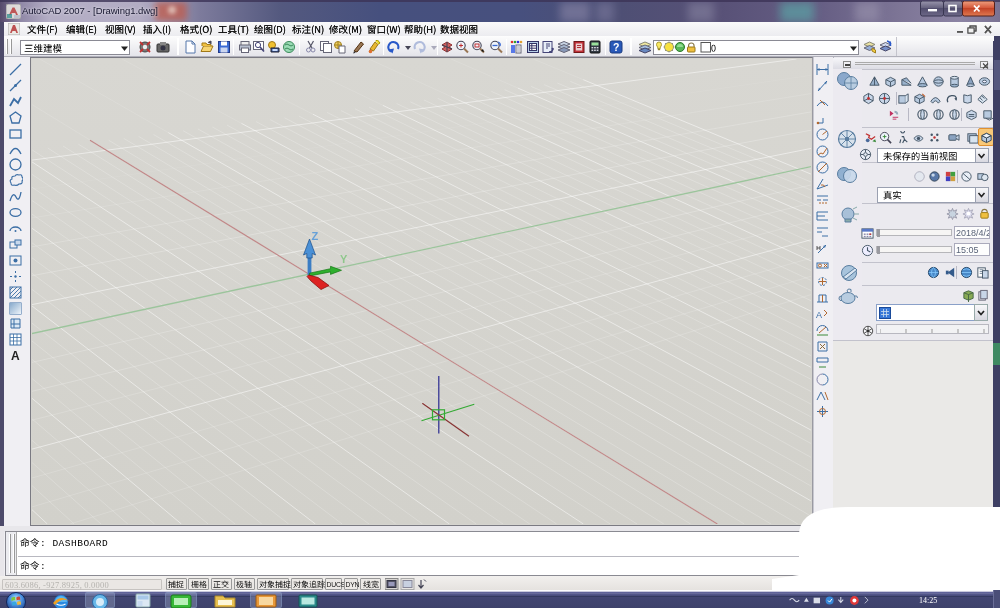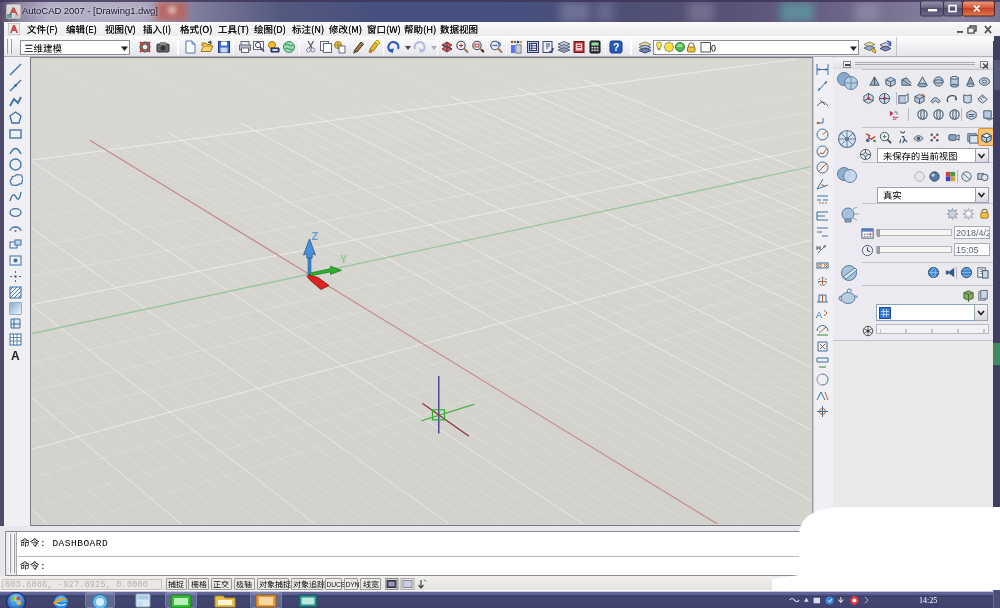--- a/index.html
+++ b/index.html
@@ -943,21 +943,21 @@
 <svg style="position:absolute;left:18px;top:535.7px" width="24" height="14" viewBox="-2 -10.29 24 14">
     <path d="M4.9 -8.3C4 -7 2.1 -5.8 0.3 -5.3C0.5 -5.1 0.7 -4.8 0.8 -4.6C1.5 -4.8 2.2 -5.2 2.9 -5.6V-5H6.8V-5.6C7.5 -5.2 8.2 -4.9 8.9 -4.6C9.1 -4.9 9.3 -5.2 9.5 -5.4C7.9 -5.7 6.3 -6.7 5.4 -7.7L5.5 -7.9ZM3 -5.6C3.7 -6.1 4.4 -6.6 4.9 -7.2C5.4 -6.6 6.1 -6.1 6.8 -5.6ZM1.3 -4.2V0H1.9V-0.8H4.2V-4.2ZM1.9 -3.5H3.5V-1.5H1.9ZM5.3 -4.2V0.8H6V-3.5H7.9V-1.4C7.9 -1.3 7.8 -1.2 7.7 -1.2C7.6 -1.2 7.1 -1.2 6.5 -1.2C6.6 -1 6.7 -0.8 6.8 -0.6C7.5 -0.6 8 -0.6 8.2 -0.7C8.5 -0.8 8.6 -1 8.6 -1.4V-4.2Z M13.7 -5.5C14.3 -5 14.9 -4.4 15.2 -4L15.8 -4.4C15.5 -4.8 14.8 -5.5 14.2 -5.9ZM11.4 -3.7V-3H16.8C16.2 -2.4 15.5 -1.7 14.8 -1.1C14.3 -1.4 13.8 -1.7 13.3 -2L12.8 -1.5C13.9 -0.8 15.3 0.2 16 0.8L16.5 0.2C16.3 -0 15.9 -0.3 15.4 -0.6C16.4 -1.6 17.5 -2.6 18.2 -3.4L17.6 -3.8L17.5 -3.7ZM14.8 -8.3C13.8 -6.9 11.9 -5.6 10.1 -4.8C10.3 -4.6 10.6 -4.4 10.7 -4.2C12.1 -4.9 13.6 -5.9 14.7 -7.1C15.8 -5.9 17.5 -4.8 18.8 -4.2C18.9 -4.4 19.2 -4.7 19.3 -4.9C18 -5.4 16.2 -6.5 15.2 -7.6L15.5 -7.9Z" fill="#000"></path>
   </svg>
 <div style="position:absolute;left:40px;top:538px;font-family:Liberation Mono,monospace;font-size:9.5px;color:#000"><span style="letter-spacing:0.5px">: DASHBOARD</span></div>
 <svg style="position:absolute;left:18px;top:558.7px" width="24" height="14" viewBox="-2 -10.29 24 14">
     <path d="M4.9 -8.3C4 -7 2.1 -5.8 0.3 -5.3C0.5 -5.1 0.7 -4.8 0.8 -4.6C1.5 -4.8 2.2 -5.2 2.9 -5.6V-5H6.8V-5.6C7.5 -5.2 8.2 -4.9 8.9 -4.6C9.1 -4.9 9.3 -5.2 9.5 -5.4C7.9 -5.7 6.3 -6.7 5.4 -7.7L5.5 -7.9ZM3 -5.6C3.7 -6.1 4.4 -6.6 4.9 -7.2C5.4 -6.6 6.1 -6.1 6.8 -5.6ZM1.3 -4.2V0H1.9V-0.8H4.2V-4.2ZM1.9 -3.5H3.5V-1.5H1.9ZM5.3 -4.2V0.8H6V-3.5H7.9V-1.4C7.9 -1.3 7.8 -1.2 7.7 -1.2C7.6 -1.2 7.1 -1.2 6.5 -1.2C6.6 -1 6.7 -0.8 6.8 -0.6C7.5 -0.6 8 -0.6 8.2 -0.7C8.5 -0.8 8.6 -1 8.6 -1.4V-4.2Z M13.7 -5.5C14.3 -5 14.9 -4.4 15.2 -4L15.8 -4.4C15.5 -4.8 14.8 -5.5 14.2 -5.9ZM11.4 -3.7V-3H16.8C16.2 -2.4 15.5 -1.7 14.8 -1.1C14.3 -1.4 13.8 -1.7 13.3 -2L12.8 -1.5C13.9 -0.8 15.3 0.2 16 0.8L16.5 0.2C16.3 -0 15.9 -0.3 15.4 -0.6C16.4 -1.6 17.5 -2.6 18.2 -3.4L17.6 -3.8L17.5 -3.7ZM14.8 -8.3C13.8 -6.9 11.9 -5.6 10.1 -4.8C10.3 -4.6 10.6 -4.4 10.7 -4.2C12.1 -4.9 13.6 -5.9 14.7 -7.1C15.8 -5.9 17.5 -4.8 18.8 -4.2C18.9 -4.4 19.2 -4.7 19.3 -4.9C18 -5.4 16.2 -6.5 15.2 -7.6L15.5 -7.9Z" fill="#000"></path>
   </svg>
 <div style="position:absolute;left:40px;top:561px;font-family:Liberation Mono,monospace;font-size:9.5px;color:#000">:</div>
 <div style="position:absolute;left:0;top:576px;width:1000px;height:14px;background:linear-gradient(180deg,#f2f0ee,#e5e2df)"></div>
 <div style="position:absolute;left:2px;top:578.5px;width:160px;height:11.5px;background:#eae7e4;border:1px solid #c6c3c0;border-radius:1px"></div>
-<div style="position:absolute;left:5px;top:580px;width:150px;height:9px;font-size:8.5px;color:#b4b2ae;letter-spacing:0.2px;font-family:Liberation Mono, monospace;white-space:nowrap">603.6086, -927.8925, 0.0000</div>
+<div style="position:absolute;left:5px;top:580px;width:150px;height:9px;font-size:8.5px;color:#b4b2ae;letter-spacing:0.2px;font-family:Liberation Serif, serif;white-space:nowrap">603.6086, -927.8925, 0.0000</div>
 <div style="position:absolute;left:165.5px;top:578px;width:21px;height:11.5px;background:#ece9e6;border:1px solid #999;border-radius:1px"></div>
 <svg style="position:absolute;left:166.0px;top:579.1px" width="20" height="11" viewBox="-2 -8.40 20 11">
     <path d="M5.9 -6.3C6.3 -6 6.8 -5.7 7.1 -5.5H5.5V-6.7H5V-5.5H3V-5H5V-4.2H3.2V0.6H3.8V-1H5V0.6H5.5V-1H6.8V0C6.8 0.1 6.8 0.2 6.7 0.2C6.6 0.2 6.3 0.2 6 0.2C6 0.3 6.1 0.5 6.1 0.6C6.6 0.6 7 0.6 7.2 0.6C7.4 0.5 7.4 0.3 7.4 0V-4.2H5.5V-5H7.6V-5.5H7.2L7.4 -5.9C7.1 -6.1 6.6 -6.4 6.2 -6.6ZM6.8 -3.7V-2.9H5.5V-3.7ZM5 -3.7V-2.9H3.8V-3.7ZM3.8 -2.4H5V-1.5H3.8ZM6.8 -2.4V-1.5H5.5V-2.4ZM1.4 -6.7V-5.1H0.3V-4.5H1.4V-2.8C1 -2.7 0.6 -2.6 0.2 -2.5L0.4 -1.9L1.4 -2.2V-0.1C1.4 0.1 1.4 0.1 1.3 0.1C1.2 0.1 0.9 0.1 0.5 0.1C0.6 0.3 0.7 0.5 0.7 0.6C1.2 0.6 1.5 0.6 1.7 0.5C2 0.4 2 0.3 2 -0.1V-2.4L3 -2.7L2.9 -3.2L2 -3V-4.5H2.9V-5.1H2V-6.7Z M11.9 -5.8H14.6V-4.2H11.9ZM9.3 -6.7V-5.1H8.3V-4.5H9.3V-2.8L8.2 -2.4L8.4 -1.9L9.3 -2.2V-0.1C9.3 0 9.3 0.1 9.2 0.1C9.1 0.1 8.8 0.1 8.4 0.1C8.5 0.2 8.6 0.5 8.6 0.6C9.1 0.6 9.4 0.6 9.6 0.5C9.8 0.4 9.9 0.2 9.9 -0.1V-2.4L10.9 -2.7L10.8 -3.2L9.9 -2.9V-4.5H10.8V-5.1H9.9V-6.7ZM11.4 -6.3V-3.7H13V-0.2C12.5 -0.5 12.1 -0.8 11.9 -1.6C12 -2 12 -2.4 12 -2.8L11.5 -2.8C11.4 -1.5 11.1 -0.4 10.3 0.3C10.4 0.3 10.6 0.5 10.7 0.6C11.2 0.2 11.5 -0.3 11.7 -0.9C12.2 0.3 13.1 0.5 14.3 0.5H15.6C15.6 0.3 15.7 0.1 15.8 -0C15.5 -0 14.5 -0 14.3 -0C14 -0 13.8 -0 13.5 -0.1V-1.9H15.4V-2.5H13.5V-3.7H15.1V-6.3Z" fill="#111"></path>
   </svg>
 <div style="position:absolute;left:188px;top:578px;width:21px;height:11.5px;background:#ece9e6;border:1px solid #999;border-radius:1px"></div>
 <svg style="position:absolute;left:188.5px;top:579.1px" width="20" height="11" viewBox="-2 -8.40 20 11">
     <path d="M5.4 -6.4V-3.5H4.8V-6.4H3.1V-3.5H2.7V-3H3.1C3.1 -1.9 3 -0.6 2.4 0.4C2.5 0.4 2.7 0.6 2.8 0.7C3.4 -0.4 3.6 -1.8 3.6 -3H4.3V-0.1C4.3 0 4.3 0 4.2 0C4.2 0 3.9 0 3.7 0C3.8 0.2 3.8 0.4 3.9 0.5C4.2 0.5 4.5 0.5 4.6 0.4C4.8 0.4 4.8 0.2 4.8 -0.1V-3H5.4V-2.9C5.4 -1.9 5.3 -0.5 4.9 0.4C5 0.5 5.3 0.6 5.4 0.7C5.8 -0.3 5.9 -1.8 5.9 -2.9V-3H6.7V0C6.7 0.1 6.6 0.1 6.6 0.1C6.5 0.1 6.2 0.1 6 0.1C6.1 0.3 6.1 0.5 6.2 0.7C6.5 0.7 6.8 0.6 7 0.6C7.1 0.5 7.2 0.3 7.2 0V-3H7.7V-3.5H7.2V-6.4ZM6.7 -3.5H5.9V-5.9H6.7ZM4.3 -3.5H3.6V-5.9H4.3ZM1.3 -6.7V-5H0.4V-4.5H1.3C1.1 -3.4 0.7 -2.1 0.3 -1.4C0.4 -1.2 0.5 -1 0.6 -0.9C0.8 -1.3 1.1 -2 1.3 -2.7V0.6H1.8V-3.4C2 -3 2.2 -2.6 2.3 -2.3L2.7 -2.8C2.6 -3 2 -3.9 1.8 -4.2V-4.5H2.6V-5H1.8V-6.7Z M12.6 -5.3H14.4C14.1 -4.8 13.8 -4.4 13.4 -4C13 -4.4 12.7 -4.8 12.5 -5.2ZM9.6 -6.7V-5H8.4V-4.4H9.5C9.3 -3.3 8.8 -2.1 8.2 -1.4C8.3 -1.3 8.5 -1 8.5 -0.9C8.9 -1.4 9.3 -2.3 9.6 -3.2V0.6H10.2V-3.4C10.4 -3 10.7 -2.6 10.8 -2.4L11.2 -2.8C11.1 -3.1 10.4 -3.8 10.2 -4.1V-4.4H11.1L10.9 -4.3C11 -4.2 11.3 -4 11.4 -3.9C11.6 -4.1 11.9 -4.4 12.2 -4.7C12.4 -4.3 12.7 -4 13 -3.6C12.3 -3 11.5 -2.6 10.7 -2.3C10.8 -2.2 11 -2 11.1 -1.8C11.3 -1.9 11.5 -2 11.7 -2.1V0.6H12.3V0.3H14.5V0.6H15.1V-2.2L15.4 -2C15.5 -2.2 15.7 -2.4 15.8 -2.5C15 -2.8 14.4 -3.1 13.8 -3.6C14.4 -4.2 14.8 -4.9 15.1 -5.7L14.7 -5.9L14.6 -5.9H12.9C13 -6.1 13.1 -6.3 13.2 -6.6L12.7 -6.7C12.3 -5.9 11.8 -5.1 11.2 -4.6V-5H10.2V-6.7ZM12.3 -0.2V-1.8H14.5V-0.2ZM12.1 -2.3C12.6 -2.5 13 -2.8 13.4 -3.2C13.8 -2.9 14.3 -2.6 14.8 -2.3Z" fill="#111"></path>
   </svg>
 <div style="position:absolute;left:210.5px;top:578px;width:21px;height:11.5px;background:#ece9e6;border:1px solid #999;border-radius:1px"></div>
 <svg style="position:absolute;left:211.0px;top:579.1px" width="20" height="11" viewBox="-2 -8.40 20 11">

